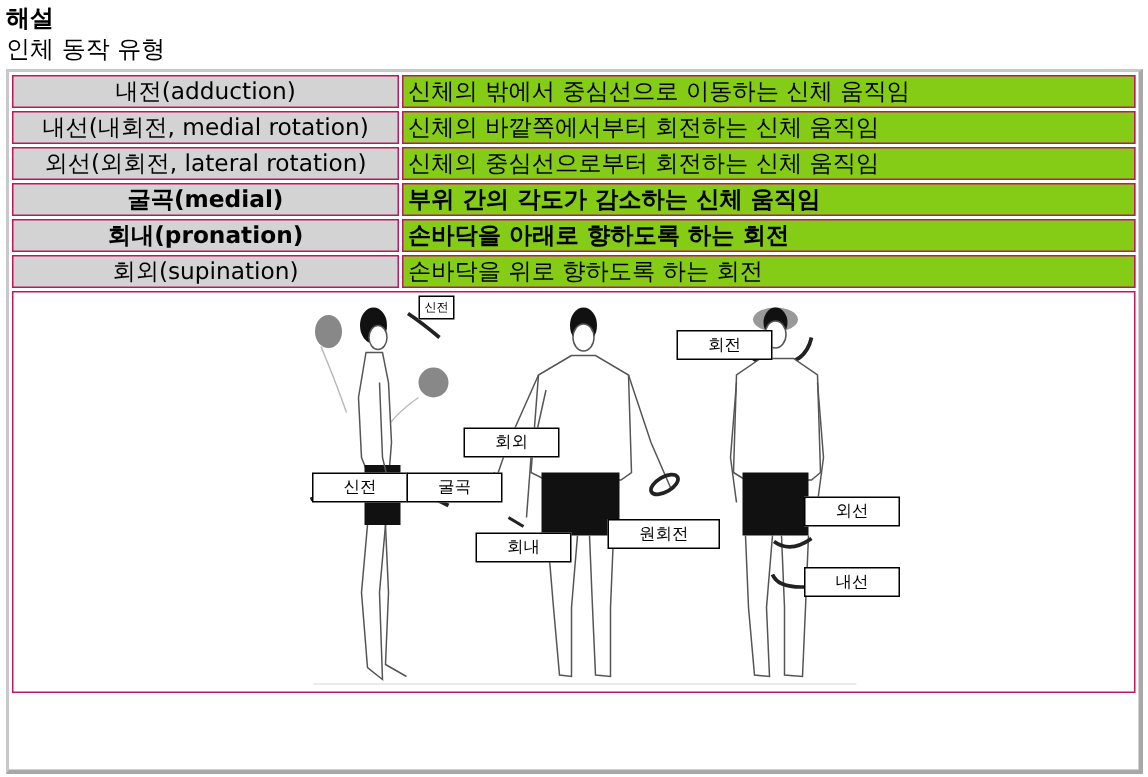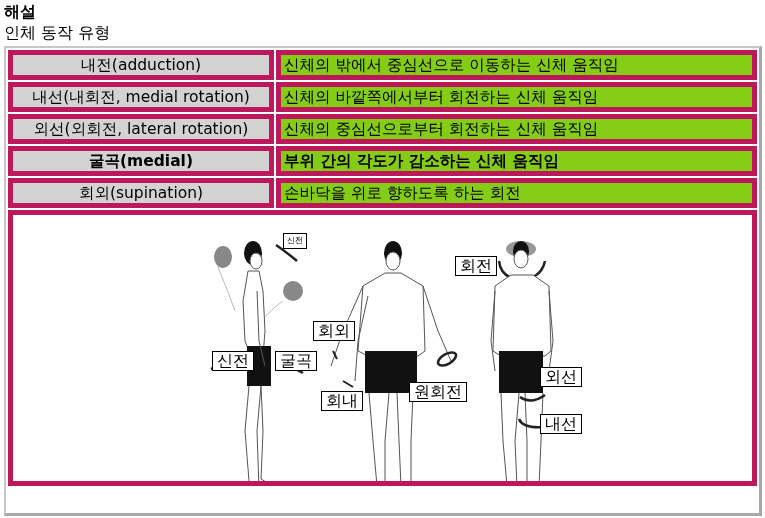--- a/index.html
+++ b/index.html
@@ -4,29 +4,29 @@
 <style>
   html, body { margin:0; padding:0; background:#ffffff; }
   body { width:765px; height:518px; overflow:hidden; position:relative;
          font-family:"DejaVu Sans", sans-serif; color:#000; }
   .title { position:absolute; left:4px; top:2px; font-size:16px; font-weight:bold; line-height:20px;text-align:right; }
   .subtitle { position:absolute; left:4px; top:22px; font-size:16px; line-height:22px; }
   .tbl-wrap { position:absolute; left:4px; top:46px; width:758px; height:470px;
               border-top:2px solid #c8c8c8; border-left:2px solid #c8c8c8;
               border-right:3px solid #a8a8a8; border-bottom:3px solid #a8a8a8; box-sizing:border-box; }
   table { border-collapse:separate; border-spacing:2px; width:100%; table-layout:fixed; }
-  td { border:5px solid #be185d; padding:0 3px; height:20px; font-size:15.5px; line-height:20px;
+  td { border:1px solid #be185d; padding:0 3px; height:20px; font-size:15.5px; line-height:20px;
        white-space:nowrap; overflow:hidden; }
   td.term { background:#d3d3d3; text-align:center; width:254px; padding:0 1px; }
   td.desc { background:#84cc16; text-align:left; }
   tr.bold td { font-weight:bold; }
   td.figure-cell { height:266px; background:#fff; position:relative; padding:0; }
-  .fig { position:absolute; left:0; top:16px; width:100%; height:100%;font-family:Liberation Serif, serif; }
-  .lbl { position:absolute; background:#fff; border:1.5px solid #000; font-size:16px; line-height:14px;
-         padding:2px 4px; white-space:nowrap; }
+  .fig { position:absolute; left:0; top:0; width:100%; height:100%;font-family:Liberation Serif, serif; }
+  .lbl { position:absolute; background:#fff; border:1.5px solid #000; font-size:11px; line-height:14px;
+         padding:2px 20px; white-space:nowrap; }
   .lbl.small { font-size:8px; line-height:10px; padding:2px 3px; }
 </style>
 </head>
 <body>
 
 <div class="title">해설</div>
 <div class="subtitle">인체 동작 유형</div>
 
 <div class="tbl-wrap">
   <table>
@@ -39,20 +39,24 @@
         <td class="term">내선(내회전, medial rotation)</td>
         <td class="desc">신체의 바깥쪽에서부터 회전하는 신체 움직임</td>
       </tr>
       <tr>
         <td class="term">외선(외회전, lateral rotation)</td>
         <td class="desc">신체의 중심선으로부터 회전하는 신체 움직임</td>
       </tr>
       <tr class="bold">
         <td class="term">굴곡(medial)</td>
         <td class="desc">부위 간의 각도가 감소하는 신체 움직임</td>
+      </tr>
+      <tr class="bold">
+        <td class="term">회내(pronation)</td>
+        <td class="desc">손바닥을 아래로 향하도록 하는 회전</td>
       </tr>
       <tr>
         <td class="term">회외(supination)</td>
         <td class="desc">손바닥을 위로 향하도록 하는 회전</td>
       </tr>
       <tr>
         <td class="figure-cell" colspan="2">
           <div class="fig">
             <svg width="752" height="266" viewBox="0 0 752 266">
 

